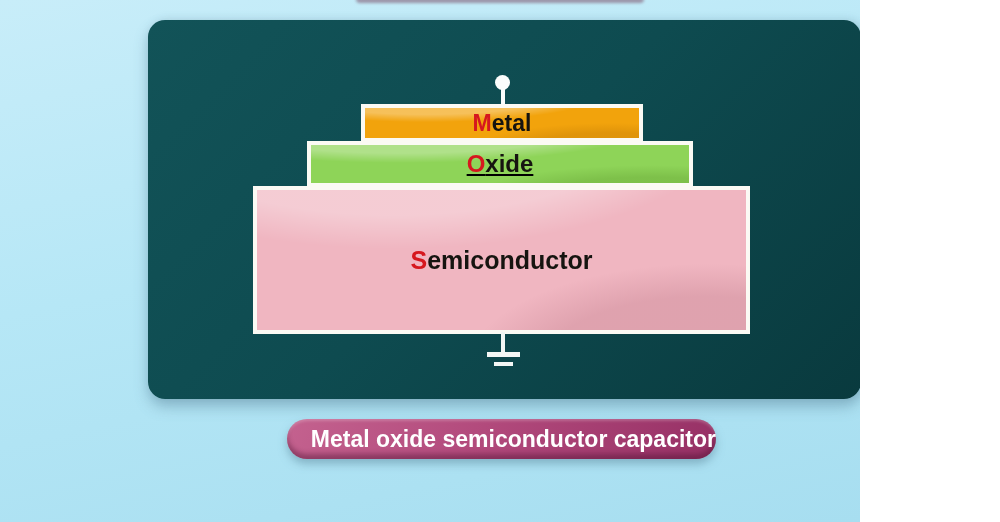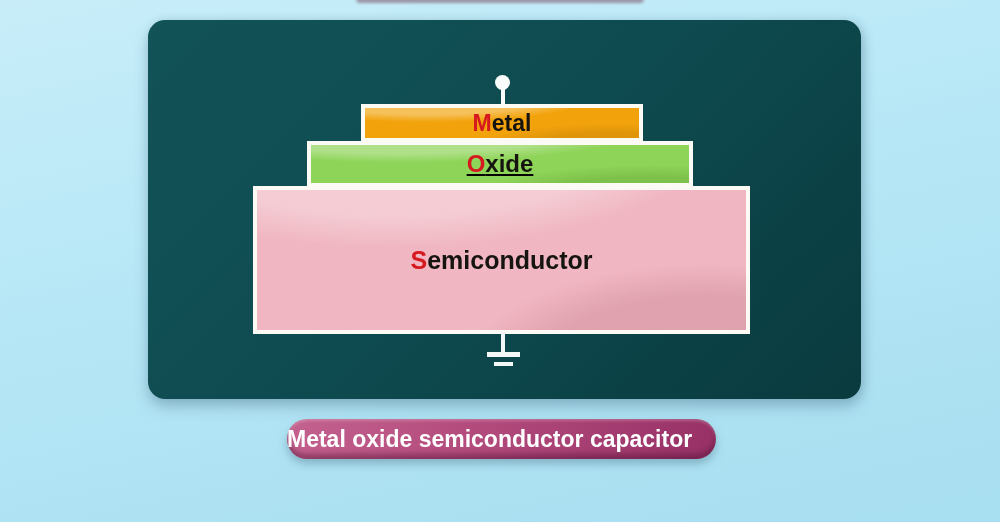--- a/index.html
+++ b/index.html
@@ -1,19 +1,19 @@
 <!DOCTYPE html>
 <html><head>
 <meta charset="utf-8">
 <style>
   html,body{margin:0;padding:0;}
   body{width:1000px;height:522px;overflow:hidden;font-family:"Liberation Sans",sans-serif;}
 
   .stage{
-    position:relative;width:1000px;height:522px;overflow:hidden;
+    position:relative;width:860px;height:522px;overflow:hidden;
     background:linear-gradient(168deg,#c8edf9 0%,#b6e7f6 45%,#a7def0 100%);
   }
 
   
   .top-cutoff{
     position:absolute;left:356px;top:-2px;width:288px;height:5px;
     background:rgba(122,74,100,0.55);border-radius:0 0 4px 4px;filter:blur(1.5px);
   }
 
   
@@ -71,21 +71,21 @@
   
   .ground-stem{position:absolute;left:501px;top:332px;width:4px;height:21px;background:#f3f7f5;}
   .ground-bar1{position:absolute;left:487px;top:352px;width:33px;height:5px;background:#f3f7f5;}
   .ground-bar2{position:absolute;left:494px;top:362px;width:19px;height:4px;background:#f3f7f5;}
 
   
   .caption-pill{
     position:absolute;left:287px;top:419px;width:429px;height:40px;border-radius:21px;
     background:linear-gradient(115deg,#c4628f 0%,#b24a7c 45%,#963065 100%);
     box-shadow:0 5px 9px rgba(98,142,162,0.55),inset 0 -5px 5px rgba(74,16,48,0.42),inset 0 2px 3px rgba(255,255,255,0.22);
-    display:flex;align-items:center;justify-content:flex-start;
+    display:flex;align-items:center;justify-content:flex-end;
   }
   .caption-text{
     color:#ffffff;font-weight:700;font-size:23px;white-space:nowrap;
   }
 </style>
 </head>
 <body>
 
 <div class="stage">
 

